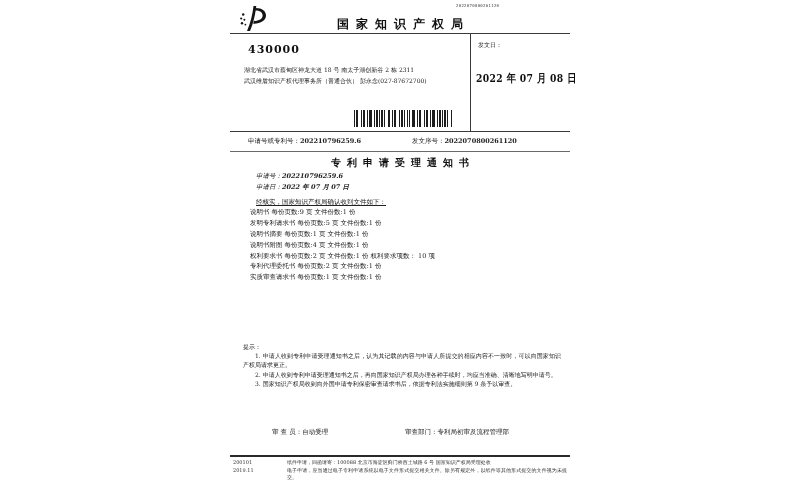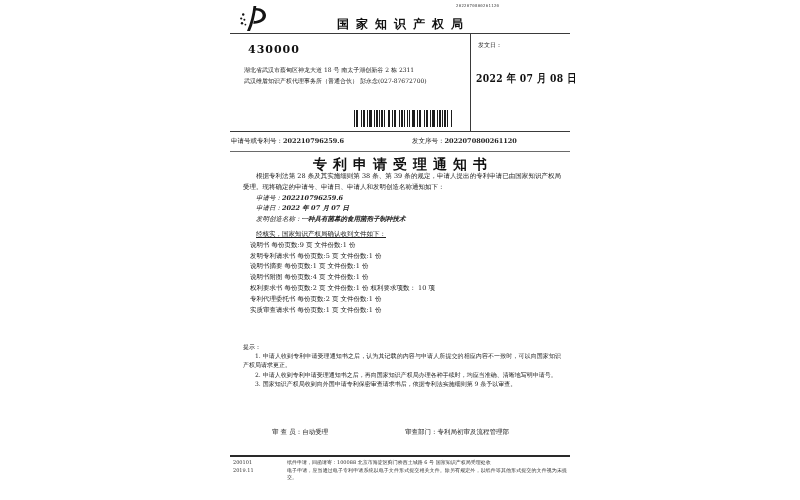--- a/index.html
+++ b/index.html
@@ -33,25 +33,25 @@
     background:repeating-linear-gradient(90deg,
       #1d1d1d 0 1px, #fff 1px 2.2px, #1d1d1d 2.2px 4px, #fff 4px 4.8px,
       #1d1d1d 4.8px 5.4px, #fff 5.4px 7.4px, #1d1d1d 7.4px 8.2px, #fff 8.2px 9px,
       #1d1d1d 9px 11px, #fff 11px 12.6px);
   }
 
   .dispatch-label { position:absolute; left:248px; top:41px; font-size:6px; color:#222; }
   .dispatch-date { position:absolute; left:246px; top:70px; font-size:10px; font-weight:bold; color:#111; letter-spacing:.4px; white-space:nowrap; transform:scale(.92,1.15); transform-origin:left top; }
 
   .meta-row { position:absolute; left:0; right:0; top:137px; font-size:6.5px; color:#222; }
-  .meta-left { position:absolute; left:1px; white-space:nowrap; }
+  .meta-left { position:absolute; left:18px; white-space:nowrap; }
   .meta-right { position:absolute; left:182px; white-space:nowrap; }
   .meta-row .val { font-weight:bold; }
 
-  .doc-title { position:absolute; left:0; right:0; top:156px; text-align:center; font-size:14px; font-weight:bold; letter-spacing:6px; padding-left:6px; color:#111; }
+  .doc-title { position:absolute; left:0; right:0; top:156px; text-align:center; font-size:10px; font-weight:bold; letter-spacing:6px; padding-left:6px; color:#111; }
 
   .body { position:absolute; left:13px; right:9px; top:171px; font-size:6.5px; line-height:10.8px; color:#222; }
   .intro { text-indent:13px; margin:0; text-align:justify; }
   .kv { padding-left:13px; white-space:nowrap;font-style:italic; }
   .kv .val { font-weight:bold; }
   .received-intro { padding-left:13px; margin-top:4px;text-decoration:underline; }
   .doc-list { margin-left:7px; }
   .doc-item { white-space:nowrap; }
 
   .notes { position:absolute; left:13px; right:9px; top:342px; font-size:6px; line-height:9.2px; color:#222; }
@@ -107,24 +107,22 @@
     <span class="meta-right">
       <span>发文序号：</span><span class="val">2022070800261120</span>
     </span>
   </div>
 
   <div class="hr hr-mid2"></div>
 
   <div class="doc-title">专利申请受理通知书</div>
 
   <div class="body">
-    <p class="intro">根据专利法第 28 条及其实施细则第 38 条、第 39 条的规定，申请人提出的专利申请已由国家知识产权局受理。现将确定的申请号、申请日、申请人和发明创造名称通知如下：</p>
     <div class="kv"><span>申请号：</span><span class="val">202210796259.6</span></div>
     <div class="kv"><span>申请日：</span><span class="val">2022 年 07 月 07 日</span></div>
-    <div class="kv"><span>发明创造名称：</span><span class="val">一种具有菌幕的食用菌孢子制种技术</span></div>
 
     <div class="received-intro">经核实，国家知识产权局确认收到文件如下：</div>
     <div class="doc-list">
       <div class="doc-item">说明书 每份页数:9 页 文件份数:1 份</div>
       <div class="doc-item">发明专利请求书 每份页数:5 页 文件份数:1 份</div>
       <div class="doc-item">说明书摘要 每份页数:1 页 文件份数:1 份</div>
       <div class="doc-item">说明书附图 每份页数:4 页 文件份数:1 份</div>
       <div class="doc-item">权利要求书 每份页数:2 页 文件份数:1 份 权利要求项数： 10 项</div>
       <div class="doc-item">专利代理委托书 每份页数:2 页 文件份数:1 份</div>
       <div class="doc-item">实质审查请求书 每份页数:1 页 文件份数:1 份</div>

